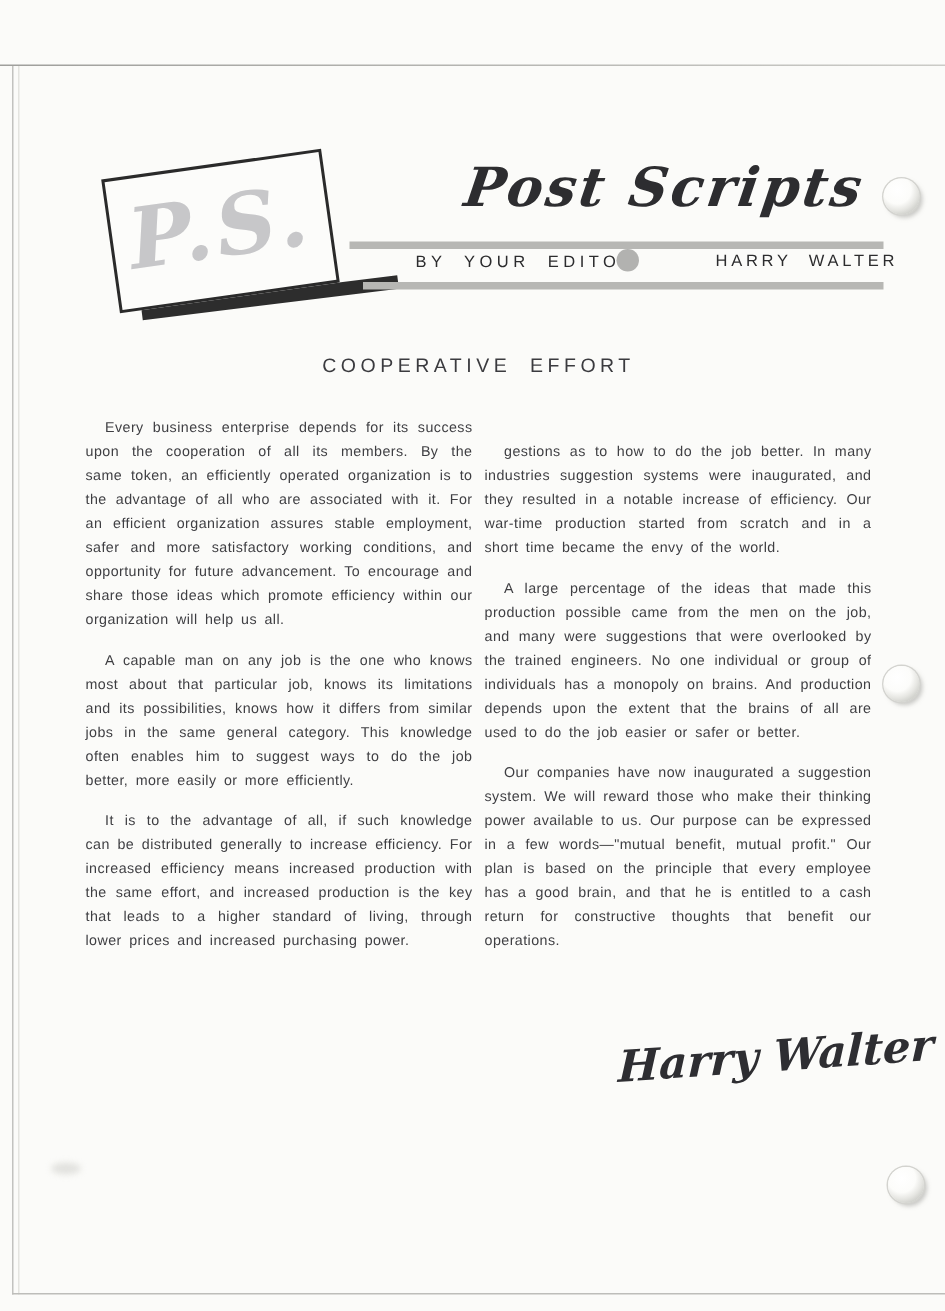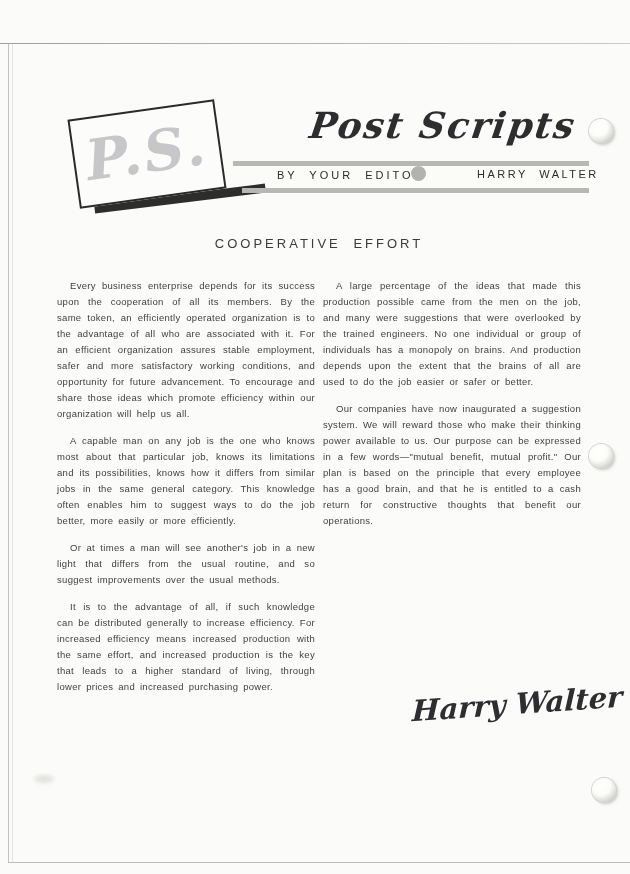--- a/index.html
+++ b/index.html
@@ -51,21 +51,21 @@
   .band-bottom{position:absolute;left:242px;top:188px;width:347px;height:5px;background:#b7b7b4;}
   .byline-left{position:absolute;left:277px;top:169px;font-size:11px;letter-spacing:3px;word-spacing:6px;color:#2c2c2e;white-space:nowrap;}
   .band-dot{position:absolute;left:411px;top:166px;width:15px;height:15px;border-radius:50%;background:#b2b2b0;}
   .byline-right{position:absolute;left:477px;top:168px;font-size:11px;letter-spacing:2.5px;word-spacing:6px;color:#2c2c2e;white-space:nowrap;}
 
   
   .article-heading{
     position:absolute;left:57px;top:236px;width:524px;text-align:center;
     font-size:13px;letter-spacing:3px;word-spacing:6px;color:#3b3b3f;white-space:nowrap;
   }
-  .columns{position:absolute;left:57px;top:278px;width:524px;display:flex;gap:8px;}
+  .columns{position:absolute;left:57px;top:278px;width:524px;display:flex;gap:8px;align-items:flex-end;}
   .col{width:258px;font-size:9.5px;line-height:16px;color:#3e3e42;text-align:justify;letter-spacing:.3px;word-spacing:2px;}
   .col p{margin:0 0 11px 0;text-indent:13px;}
 
   .signature{
     position:absolute;left:412px;top:688px;width:180px;text-align:center;
     font-family:"DejaVu Serif",serif;font-style:italic;font-weight:bold;
     font-size:29px;color:#2e2e32;transform:rotate(-4deg) skewX(-6deg);
     white-space:nowrap;
   }
 </style>
@@ -98,24 +98,24 @@
   <div class="byline-left">BY YOUR EDITOR</div>
   <div class="band-dot"></div>
   <div class="byline-right">HARRY WALTER</div>
 
   <div class="article-heading">COOPERATIVE EFFORT</div>
 
   <div class="columns">
     <div class="col">
       <p>Every business enterprise depends for its success upon the cooperation of all its members.  By the same token, an efficiently operated organization is to the advantage of all who are associated with it.  For an efficient organization assures stable employment, safer and more satisfactory working conditions, and opportunity for future advancement.  To encourage and share those ideas which promote efficiency within our organization will help us all.</p>
       <p>A capable man on any job is the one who knows most about that particular job, knows its limitations and its possibilities, knows how it differs from similar jobs in the same general category.  This knowledge often enables him to suggest ways to do the job better, more easily or more efficiently.</p>
-      <p>Or at times a man will see another's job in a new light that differs from the usual routine, and so suggest improvements over the usual methods.</p>
       <p>It is to the advantage of all, if such knowledge can be distributed generally to increase efficiency.  For increased efficiency means increased production with the same effort, and increased production is the key that leads to a higher standard of living, through lower prices and increased purchasing power.</p>
     </div>
     <div class="col">
+      <p>gestions as to how to do the job better.  In many industries suggestion systems were inaugurated, and they resulted in a notable increase of efficiency.  Our war-time production started from scratch and in a short time became the envy of the world.</p>
       <p>A large percentage of the ideas that made this production possible came from the men on the job, and many were suggestions that were overlooked by the trained engineers.  No one individual or group of individuals has a monopoly on brains.  And production depends upon the extent that the brains of all are used to do the job easier or safer or better.</p>
       <p>Our companies have now inaugurated a suggestion system.  We will reward those who make their thinking power available to us.  Our purpose can be expressed in a few words—"mutual benefit, mutual profit."  Our plan is based on the principle that every employee has a good brain, and that he is entitled to a cash return for constructive thoughts that benefit our operations.</p>
     </div>
   </div>
 
   <div class="signature">Harry Walter</div>
 
 </div>
 
 </body></html>

